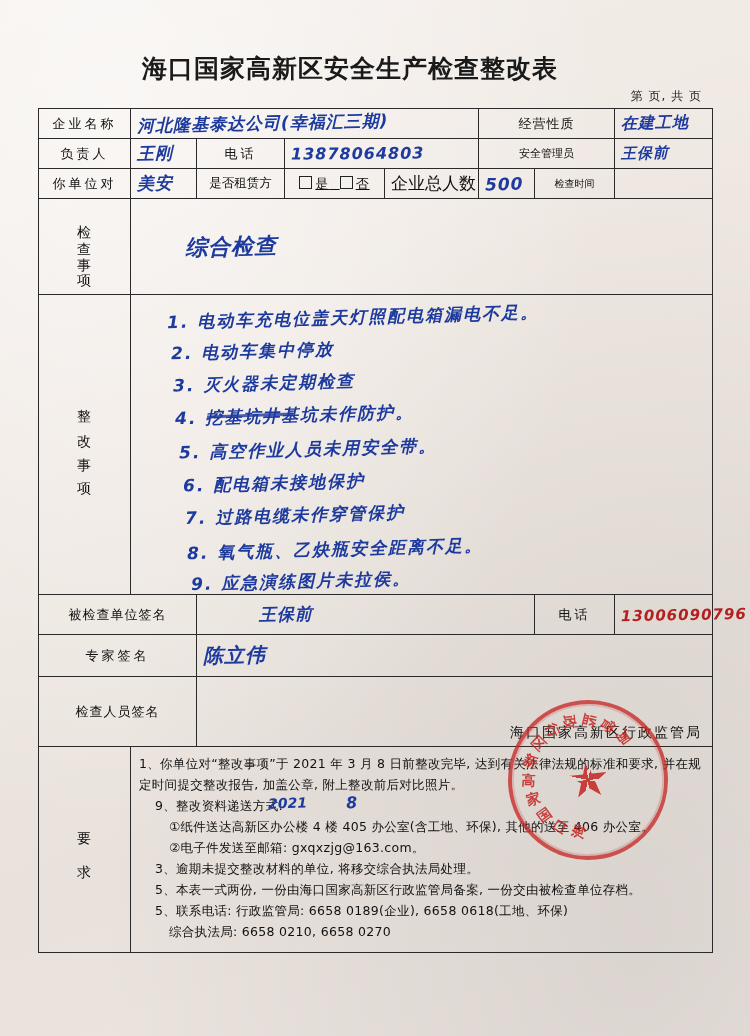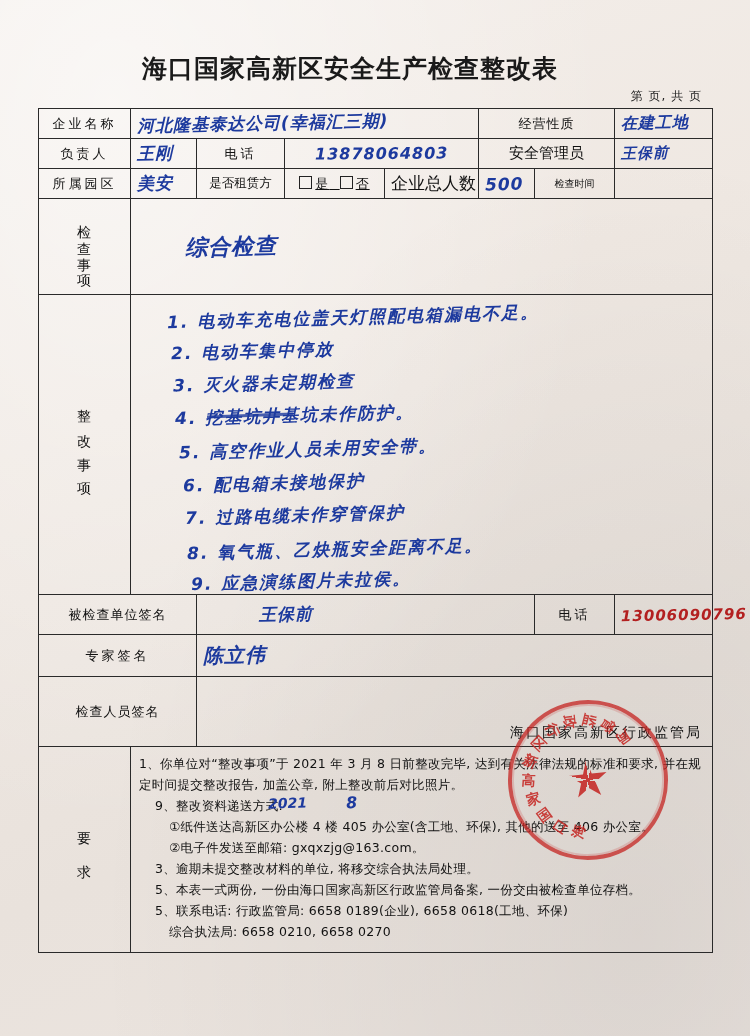--- a/index.html
+++ b/index.html
@@ -85,21 +85,21 @@
     letter-spacing: 1px;
     transform: rotate(-1.2deg);
     display: inline-block;
   }
   .hw.red { color: #b32020; }
   .hw.s15 { font-size: 15px; }
   .hw.s16 { font-size: 16px; }
   .hw.s17 { font-size: 17px; }
   .hw.s20 { font-size: 20px; }
   .hw.s22 { font-size: 22px; }
-  .hw.straight { transform: rotate(-0.4deg); margin-left: 24px; }
+  .hw.straight { transform: rotate(-0.4deg); }
 
   .vlabel {
     text-align: center;
     letter-spacing: 2px;
     line-height: 28px;
     font-size: 14px;
   }
   .chk {
     display: inline-block;
     width: 11px;
@@ -216,28 +216,28 @@
 
     <tr style="height:30px">
       <td class="lbl">负责人</td>
       <td class="val">
         <span class="hw s17">王刚</span>
       </td>
       <td class="lbl">电话</td>
       <td class="val" colspan="2">
         <span class="hw s16 straight">13878064803</span>
       </td>
-      <td class="lbl lbl-tight" colspan="2" style="letter-spacing:0px;font-size:15px">安全管理员</td>
+      <td class="lbl lbl-tight" colspan="2" style="letter-spacing:0px;font-size:11px">安全管理员</td>
       <td class="val">
         <span class="hw s15">王保前</span>
       </td>
     </tr>
 
     <tr style="height:30px">
-      <td class="lbl">所属园区</td>
+      <td class="lbl">你单位对</td>
       <td class="val">
         <span class="hw s17">美安</span>
       </td>
       <td class="lbl" style="letter-spacing:0px;font-size:12.5px">是否租赁方</td>
       <td class="chkwrap" style="text-align:center">
         <span class="chk"></span><span>是</span>
         &nbsp;<span class="chk"></span><span>否</span>
       </td>
       <td class="lbl" style="letter-spacing:0px;font-size:17px">企业总人数</td>
       <td class="val" colspan="1">

